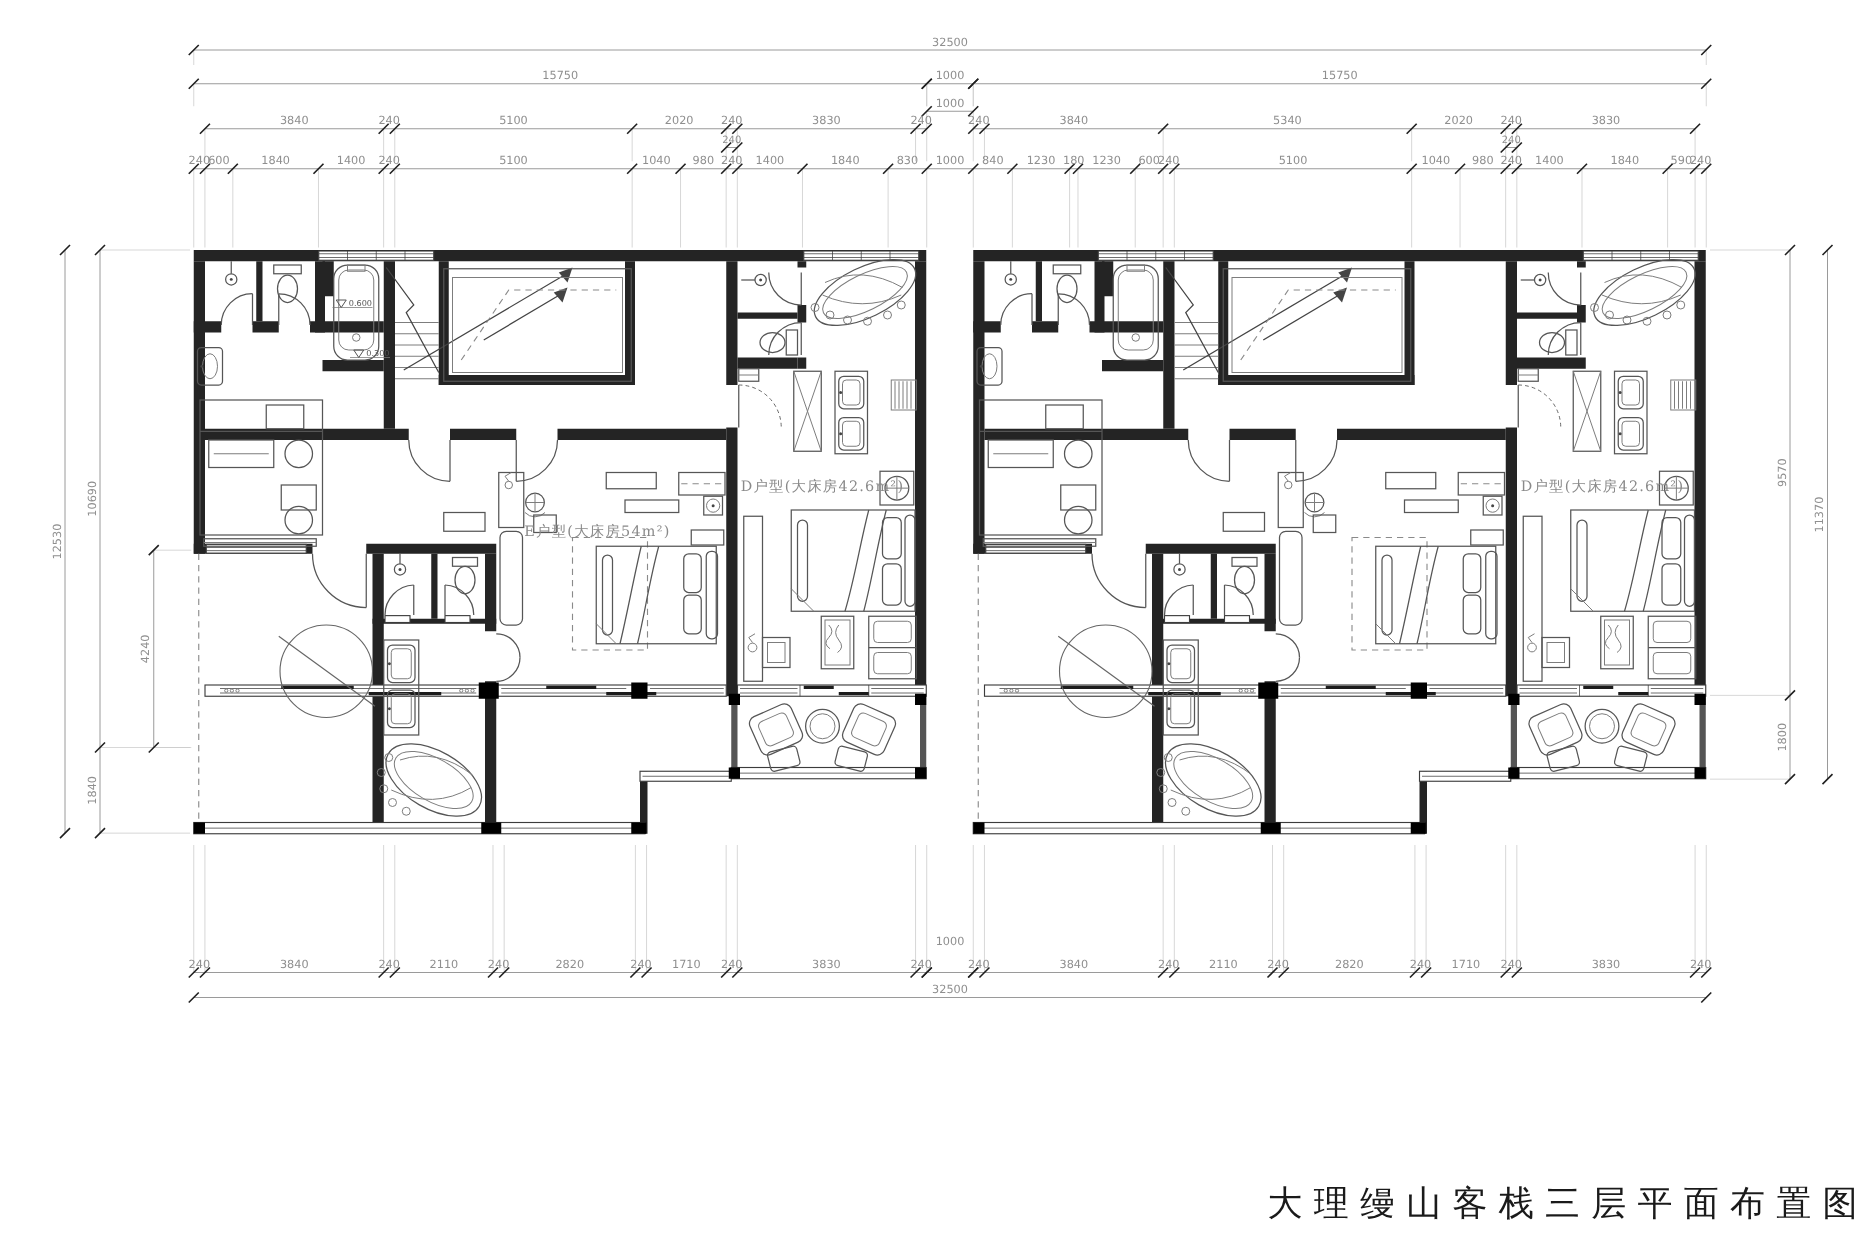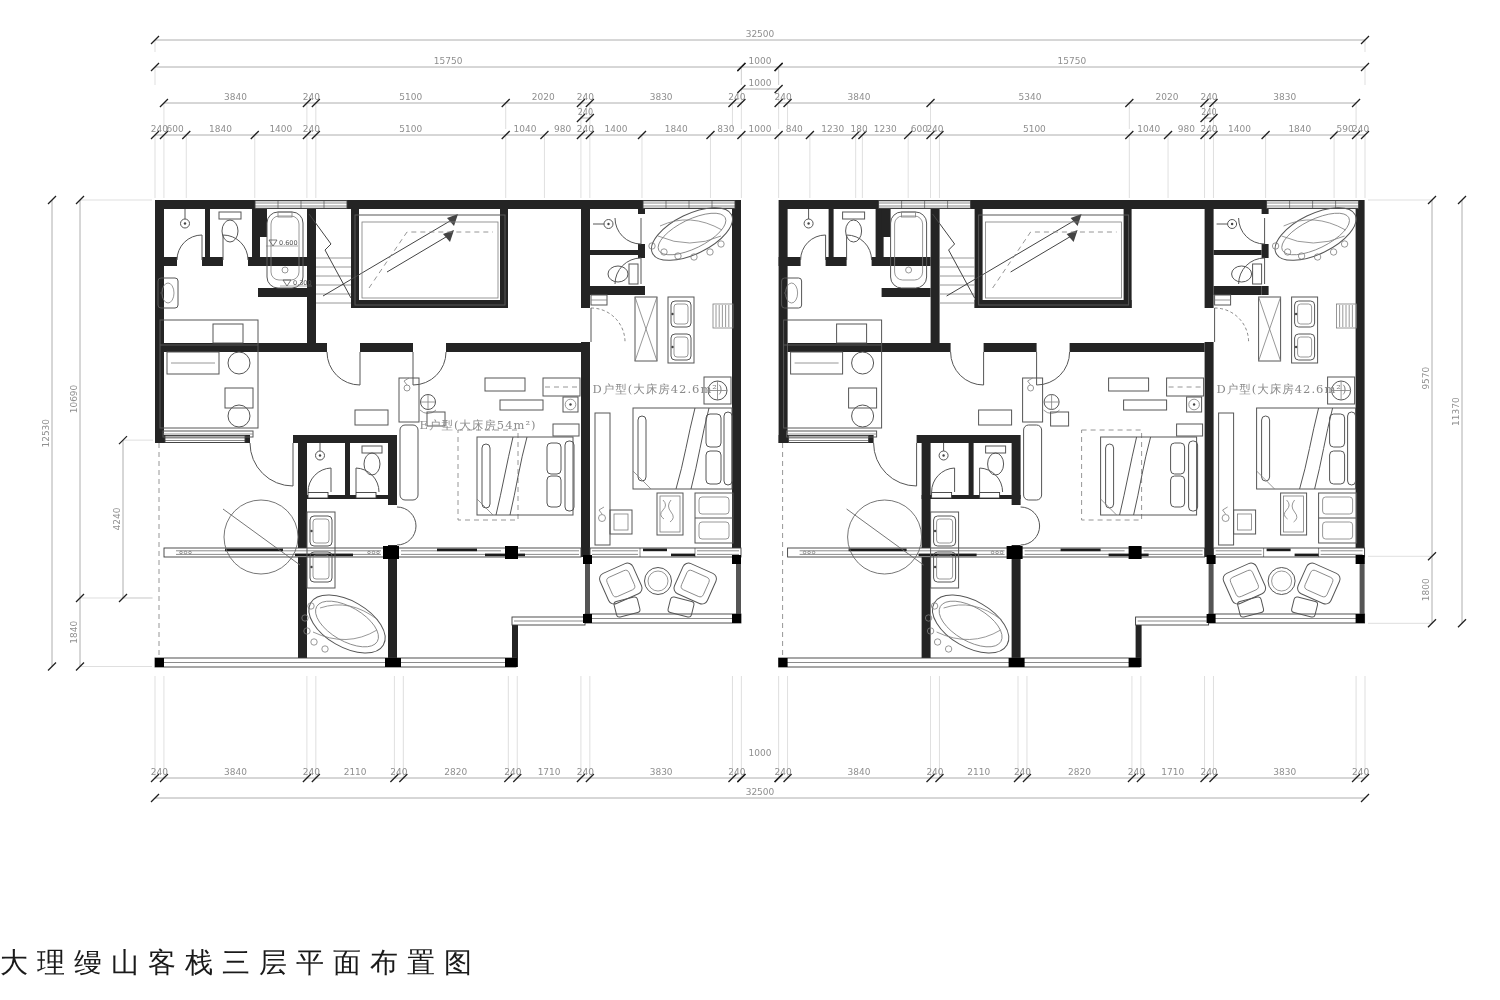--- a/index.html
+++ b/index.html
@@ -19,21 +19,21 @@
   .brk{fill:none;stroke:#444;stroke-width:1;}
   .crc{fill:none;stroke:#666;stroke-width:0.9;}
   .dim-line{stroke:#9a9a9a;stroke-width:0.8;}
   .dim-ext{stroke:#c9c9c9;stroke-width:0.6;}
   .dim-tick{stroke:#1f1f1f;stroke-width:1.3;}
   .dim-text{fill:#8f8f8f;font-family:"DejaVu Sans",sans-serif;text-anchor:middle;}
   .room-label{fill:#8a8a8a;font-family:"DejaVu Serif",serif;font-size:11.5px;text-anchor:middle;letter-spacing:1px;}
   .lvl-text{fill:#555;font-family:"DejaVu Sans",sans-serif;font-size:6.5px;}
   .lvl-line{stroke:#777;stroke-width:0.6;}
   .lvl-tri{fill:none;stroke:#555;stroke-width:0.8;}
-  #title{position:absolute;left:0;right:5px;top:944px;text-align:left;
+  #title{position:absolute;left:0;right:5px;top:944px;text-align:right;
          font-family:"DejaVu Serif",serif;font-size:28px;letter-spacing:9px;color:#1a1a1a;}
 </style>
 </head>
 <body>
 
 <svg width="1500" height="1000" viewBox="0 0 1500 1000">
   <defs>
     <g id="unit">
 
       <rect class="w" x="0" y="0" width="586" height="9"></rect>

